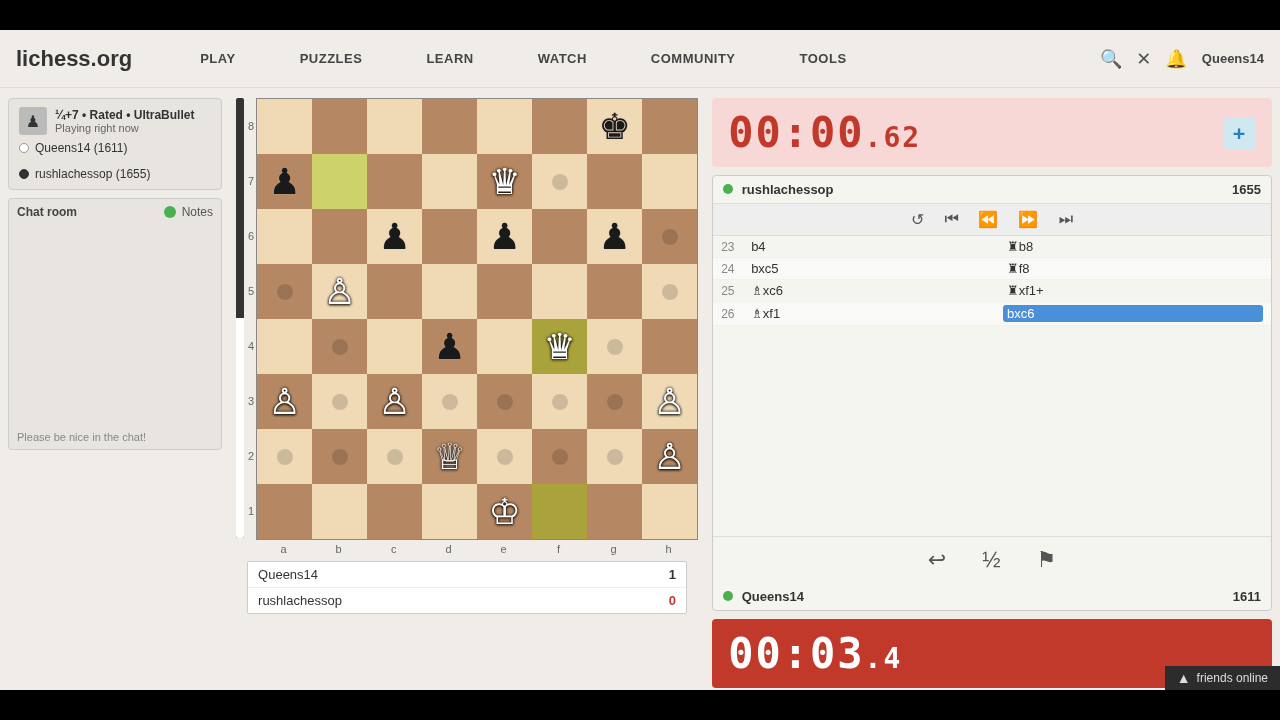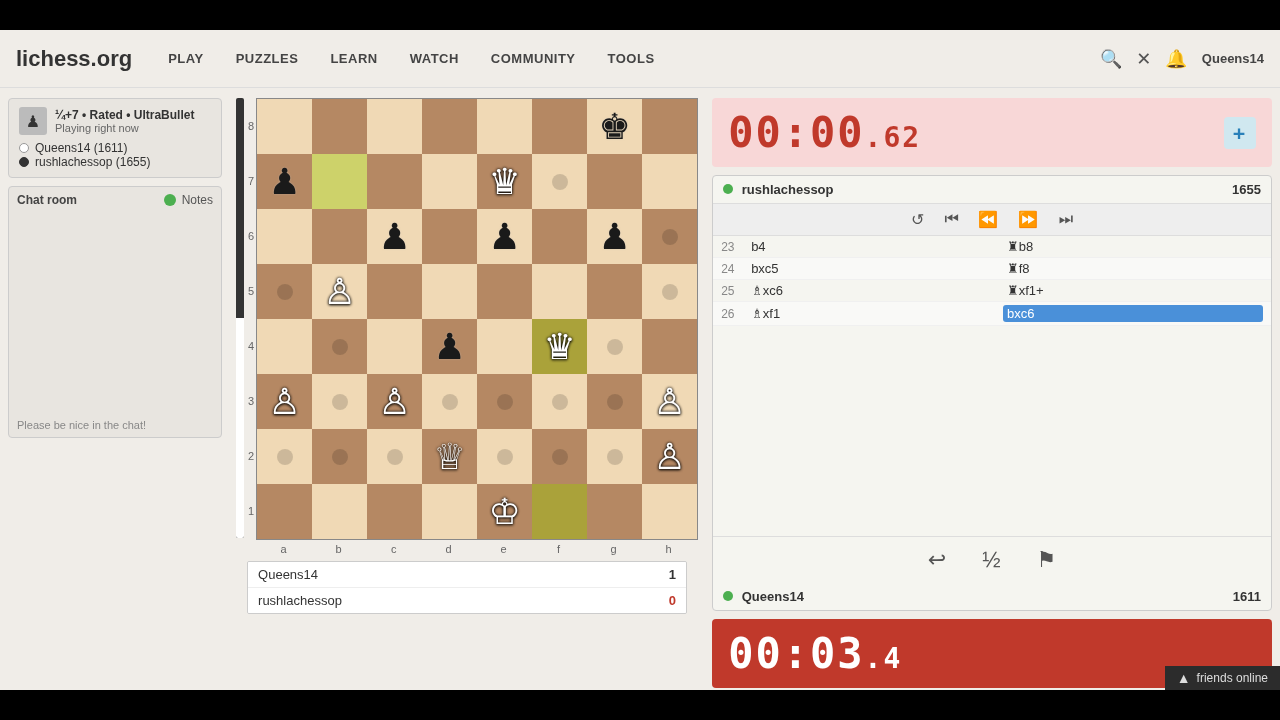--- a/index.html
+++ b/index.html
@@ -41,20 +41,21 @@
       margin-right: 10px;
     }
     .nav-item {
       font-size: 13px;
       font-weight: 600;
       color: #444;
       cursor: pointer;
       padding: 4px 6px;
       text-transform: uppercase;
       letter-spacing: 0.5px;
+      margin-left: 32px;
     }
     .nav-right {
       margin-left: auto;
       display: flex;
       align-items: center;
       gap: 14px;
     }
     .nav-icon {
       font-size: 18px;
       color: #555;
@@ -107,21 +108,21 @@
       font-weight: 600;
       color: #333;
     }
     .game-subtitle {
       font-size: 11px;
       color: #666;
     }
     .players-list {
       display: flex;
       flex-direction: column;
-      gap: 0;
+      gap: 12px;
     }
     .player-item {
       display: flex;
       align-items: center;
       gap: 6px;
       font-size: 12px;
     }
     .player-dot {
       width: 10px;
       height: 10px;

